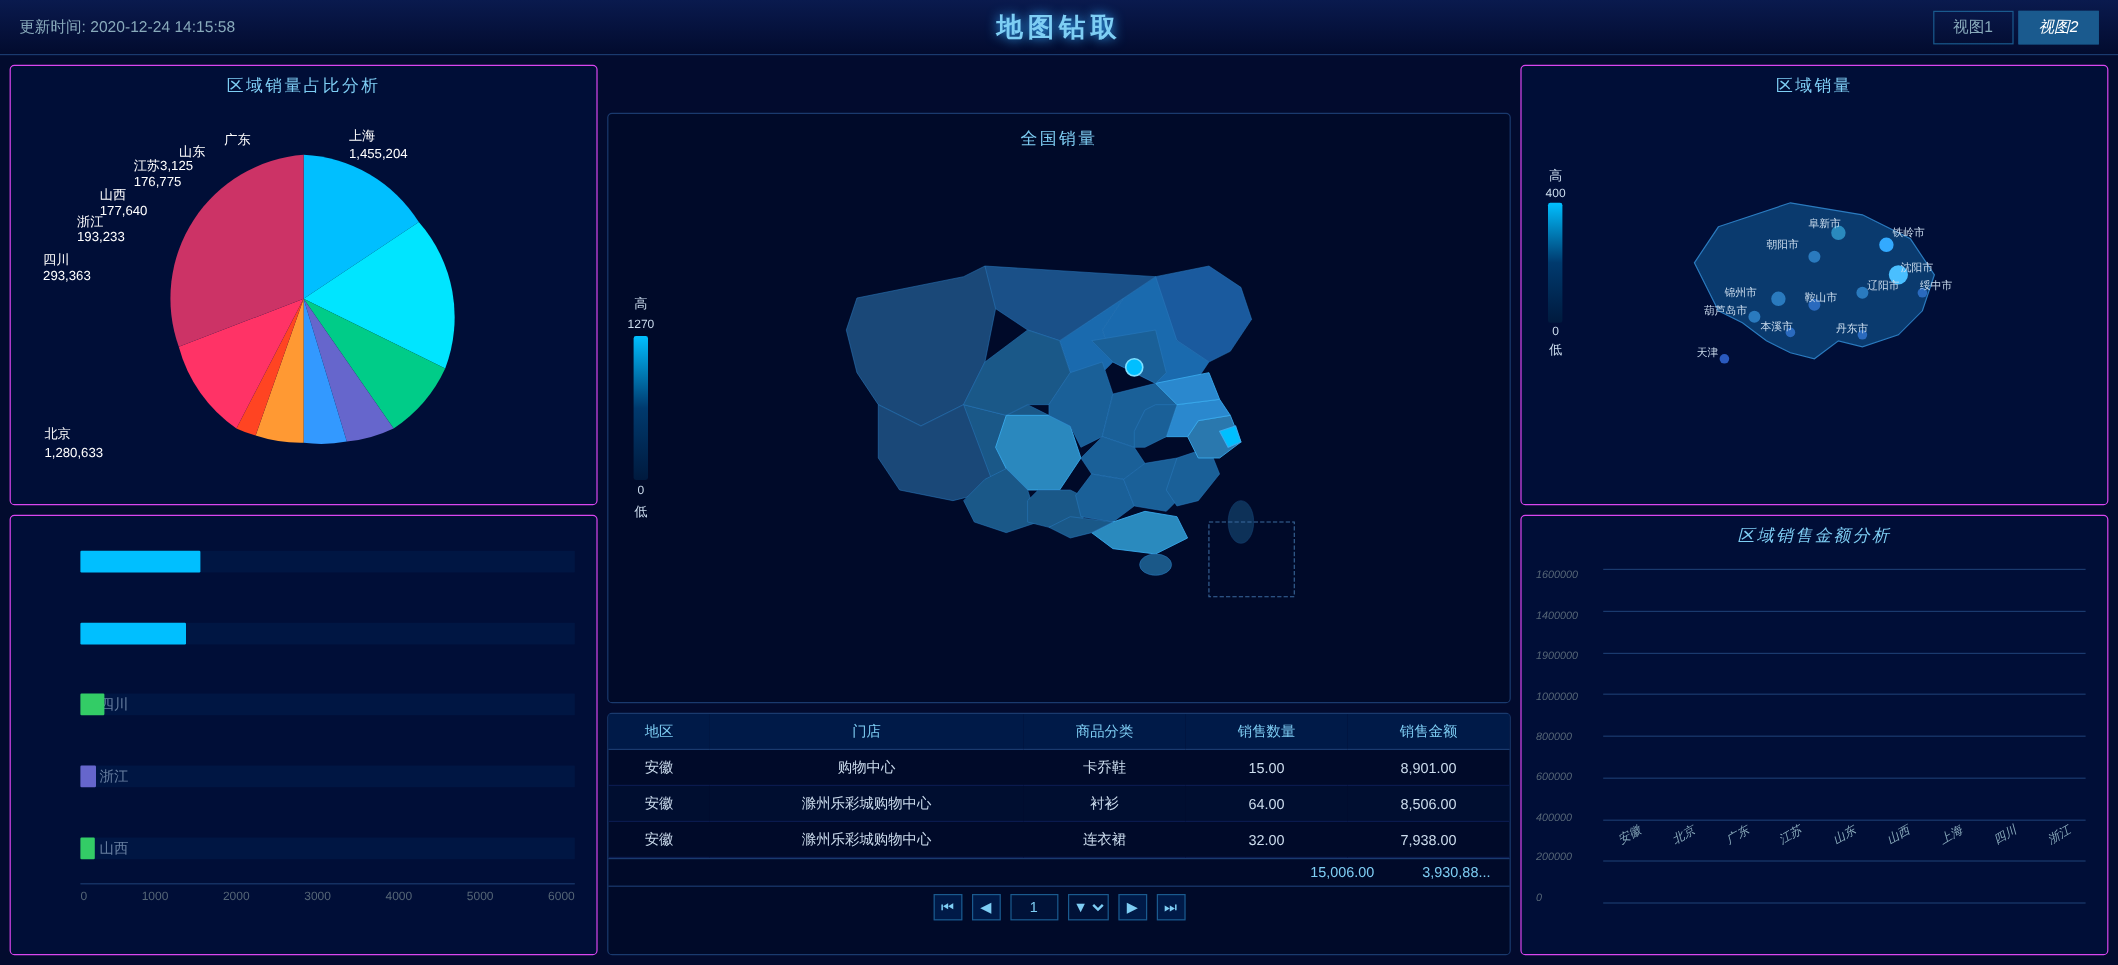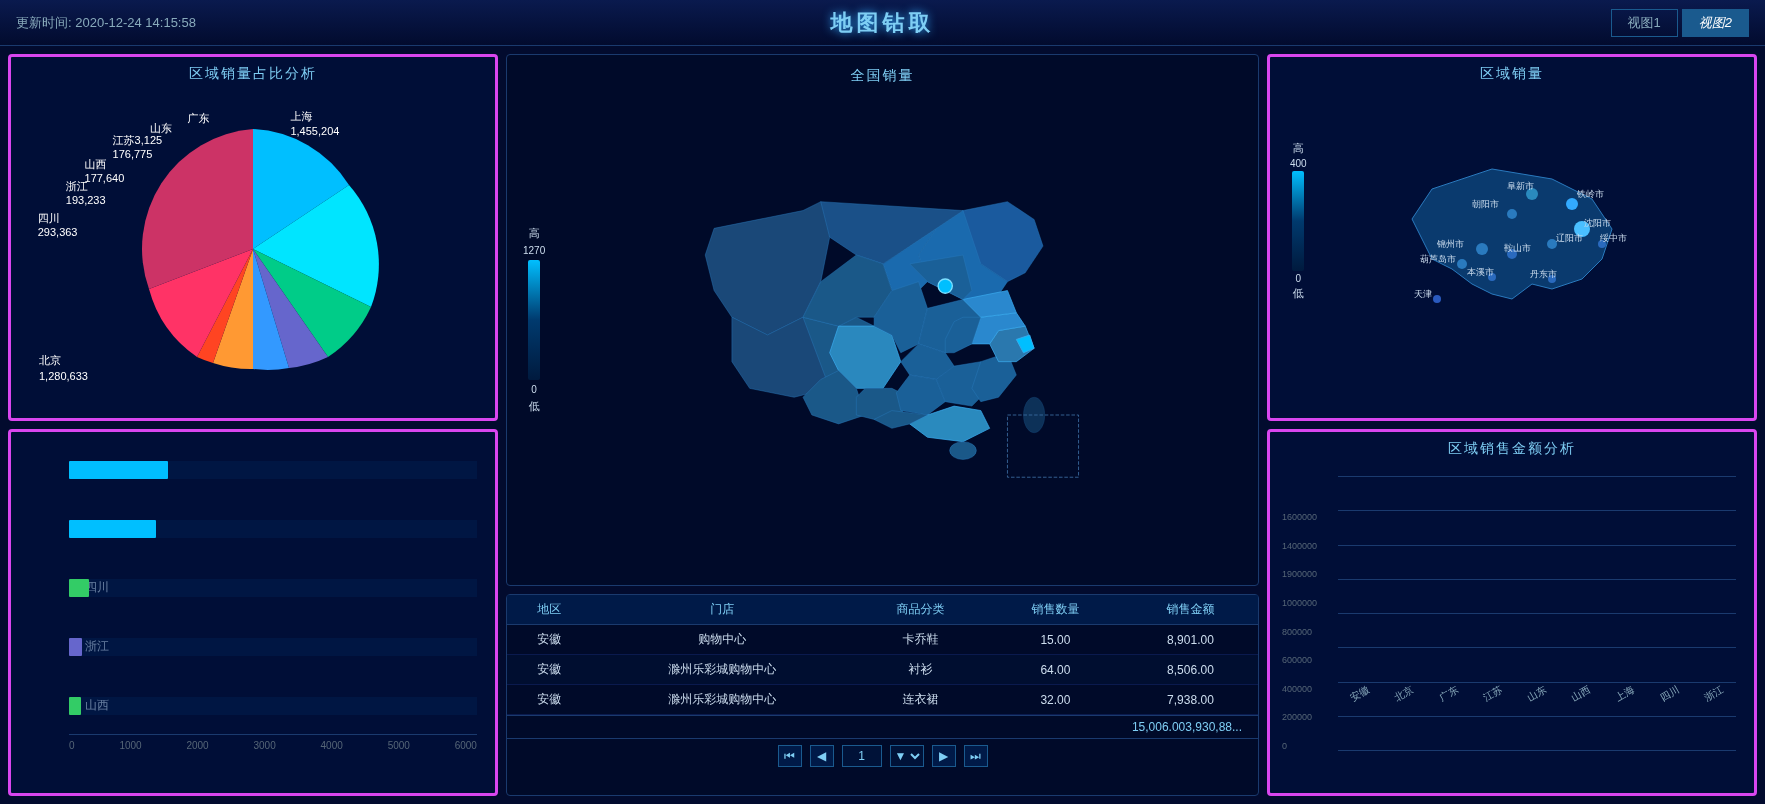--- a/index.html
+++ b/index.html
@@ -63,21 +63,21 @@
       grid-template-columns: 490px 1fr 490px;
       grid-template-rows: 1fr 1fr;
       height: calc(804px - 46px);
       gap: 0;
       padding: 8px;
       gap: 8px;
     }
 
     .panel {
       background: rgba(0, 15, 60, 0.7);
-      border: 3px solid #d946ef;
+      border: 1px solid #d946ef;
       border-radius: 4px;
       padding: 8px;
       position: relative;
       overflow: hidden;
     }
     .panel-title {
       text-align: center;
       font-size: 14px;
       color: #7ecef4;
       margin-bottom: 8px;
@@ -105,20 +105,21 @@
     }
 
     .right-top-panel {
       grid-column: 3;
       grid-row: 1;
     }
 
     .right-bottom-panel {
       grid-column: 3;
       grid-row: 2;
+      font-style: italic;
     }
 
     
     .pie-container {
       display: flex;
       align-items: center;
       justify-content: center;
       height: calc(100% - 30px);
       position: relative;
     }
@@ -172,20 +173,21 @@
     
     .map-top {
       flex: 1;
       position: relative;
       display: flex;
       align-items: center;
       justify-content: center;
       background: rgba(0, 10, 40, 0.8);
       border: 1px solid #1a3a6e;
       border-radius: 4px;
+      margin-top: 40px;
     }
     .map-bottom {
       height: 202px;
       background: rgba(0, 10, 40, 0.8);
       border: 1px solid #1a3a6e;
       border-radius: 4px;
       margin-top: 8px;
       display: flex;
       flex-direction: column;
     }
@@ -251,20 +253,21 @@
       display: flex;
       align-items: center;
       justify-content: center;
       gap: 8px;
       padding: 6px;
       border-top: 1px solid #1a3a6e;
     }
     .table-total {
       display: flex;
       justify-content: flex-end;
+      gap: 40px;
       padding: 4px 16px;
       font-size: 12px;
       color: #7ecef4;
       border-top: 1px solid #1a3a6e;
     }
     .page-btn {
       width: 24px;
       height: 22px;
       background: rgba(0,30,80,0.8);
       border: 1px solid #1a5a8e;
@@ -634,21 +637,21 @@
           <span>5000</span>
           <span>6000</span>
         </div>
       </div>
   </div>
 
   <div class="panel right-bottom-panel">
     <div class="panel-title">区域销售金额分析</div>
     <div style="position:relative; height:calc(100% - 30px);">
       <div class="y-axis-labels" id="y-axis-labels">
-          <span style="font-size: 9px; color: rgb(85, 102, 119); margin-top: 36px;">1600000</span>
+          <span style="font-size: 9px; color: rgb(85, 102, 119);">1600000</span>
           <span style="font-size: 9px; color: rgb(85, 102, 119);">1400000</span>
           <span style="font-size: 9px; color: rgb(85, 102, 119);">1900000</span>
           <span style="font-size: 9px; color: rgb(85, 102, 119);">1000000</span>
           <span style="font-size: 9px; color: rgb(85, 102, 119);">800000</span>
           <span style="font-size: 9px; color: rgb(85, 102, 119);">600000</span>
           <span style="font-size: 9px; color: rgb(85, 102, 119);">400000</span>
           <span style="font-size: 9px; color: rgb(85, 102, 119);">200000</span>
           <span style="font-size: 9px; color: rgb(85, 102, 119);">0</span>
         </div>
       <div class="y-grid-lines" id="y-grid-lines">

